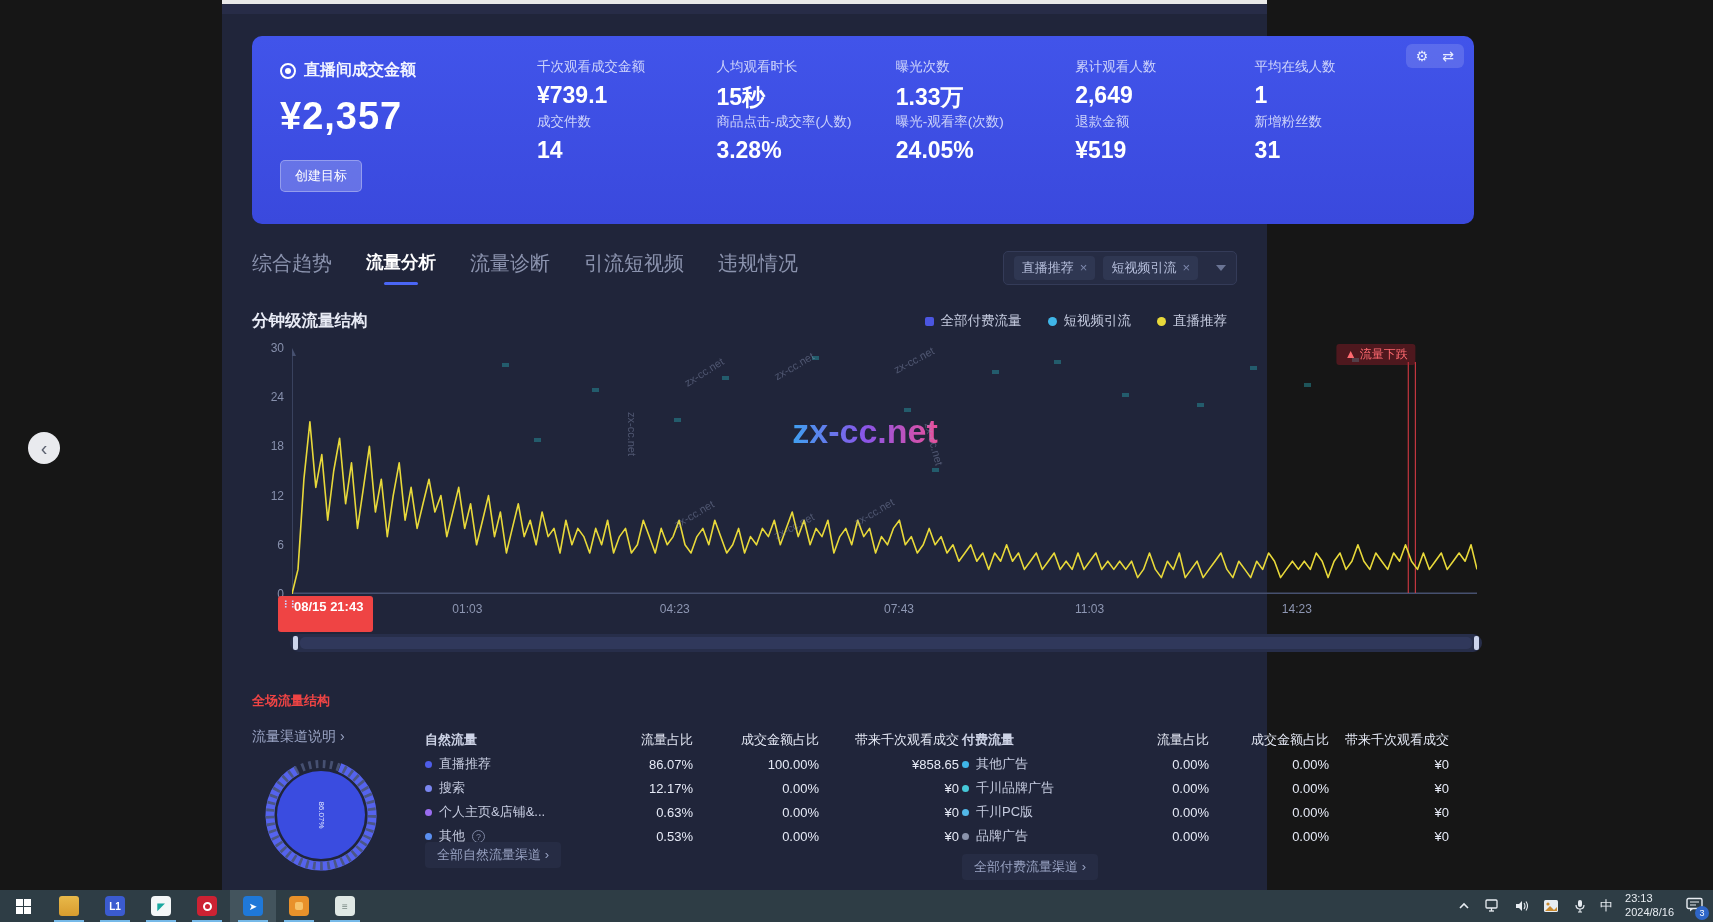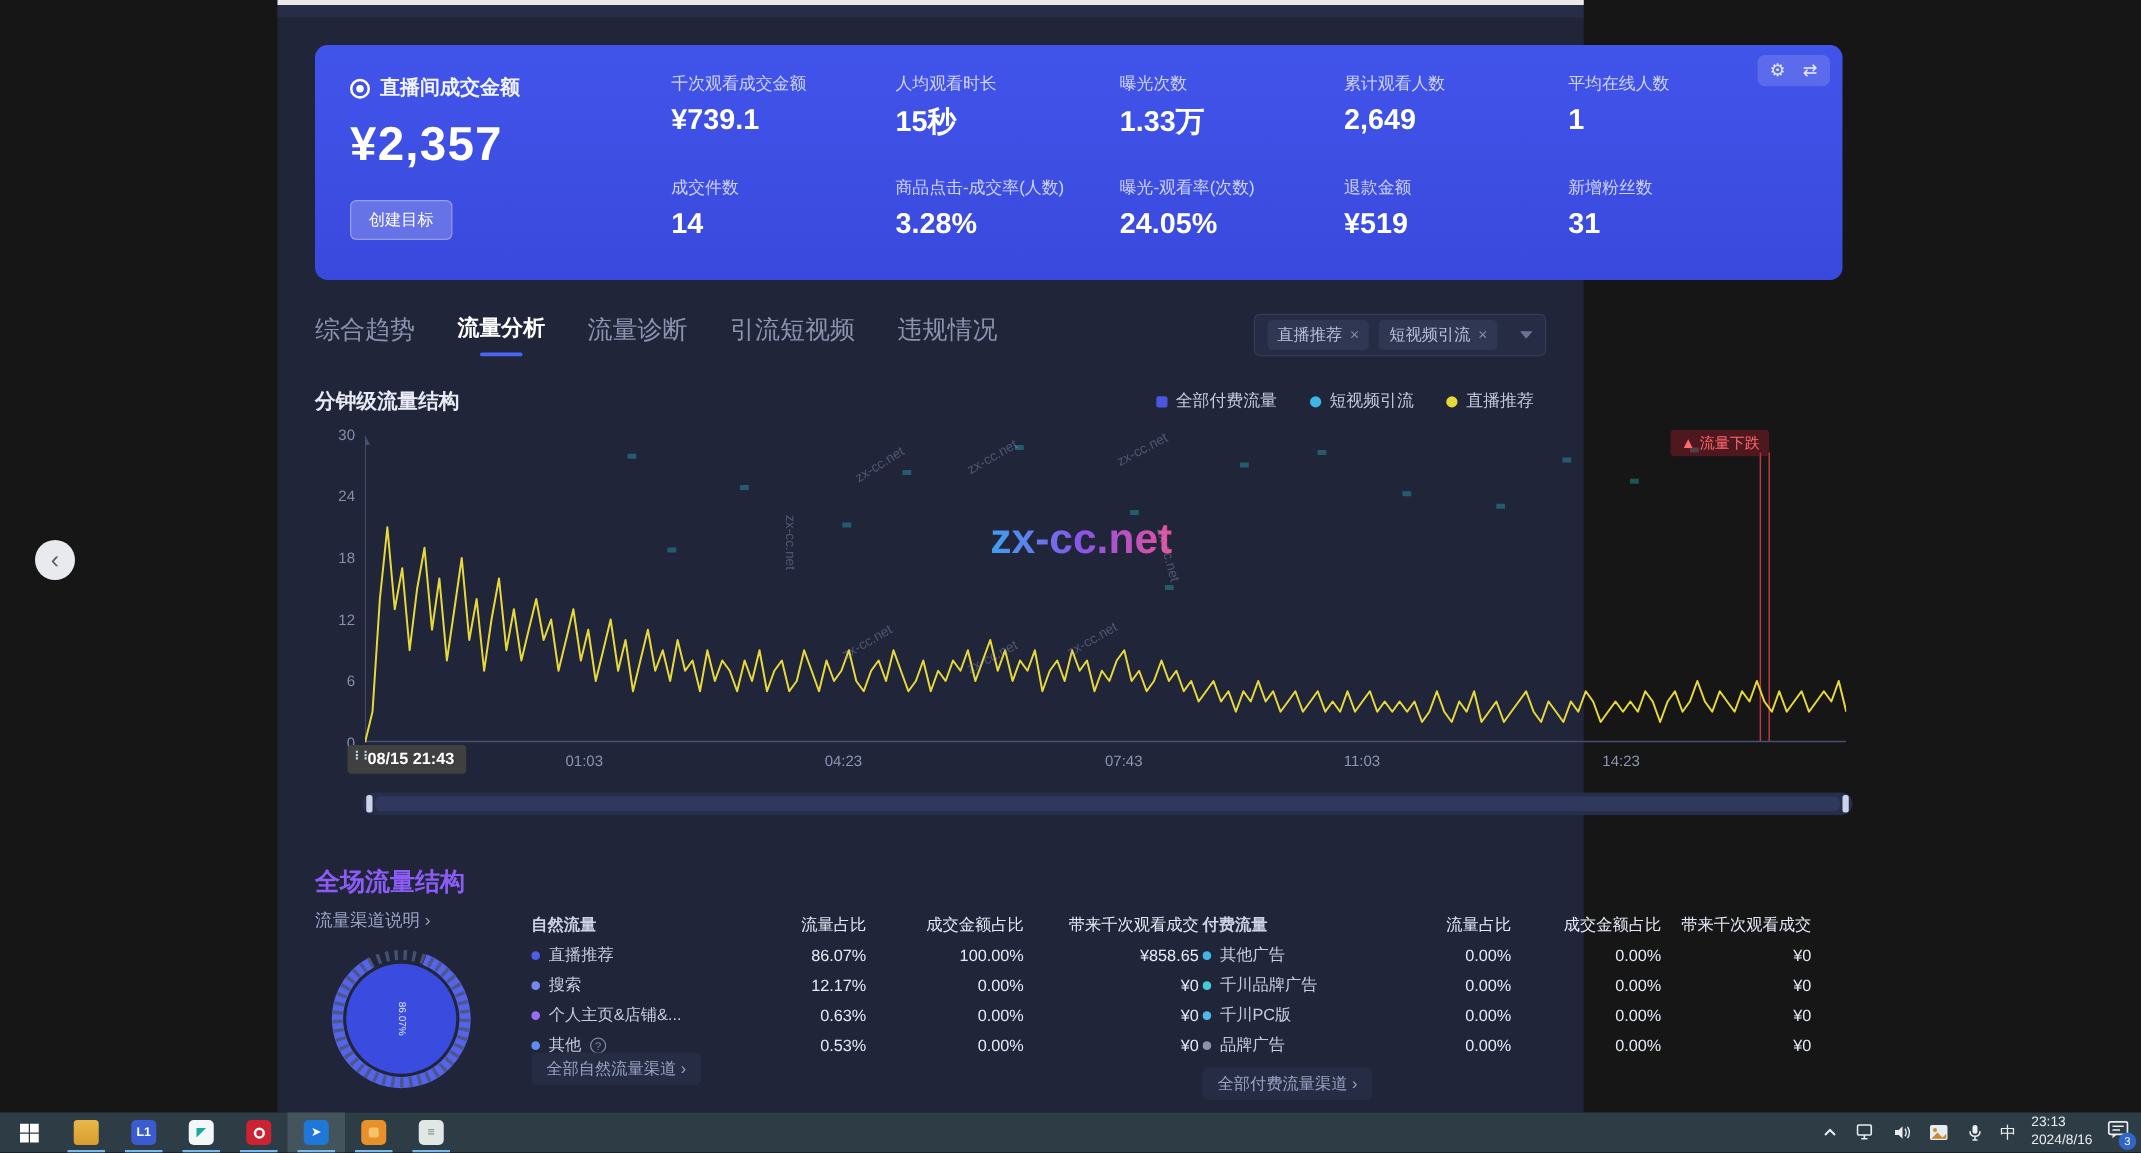--- a/index.html
+++ b/index.html
@@ -14,21 +14,21 @@
   .metrics-card { position:absolute; left:30px; top:36px; width:1222px; height:188px;
     background:linear-gradient(180deg,#4154ea 0%,#3a49dd 100%); border-radius:10px; padding:24px 28px; color:#fff; }
   .mc-left { position:absolute; left:28px; top:24px; width:250px; }
   .mc-title { display:flex; align-items:center; gap:8px; font-size:16px; font-weight:bold; color:#f2f4ff; }
   .target-ico { width:16px; height:16px; border:2px solid #fff; border-radius:50%; display:inline-block; position:relative; }
   .target-ico::after{ content:""; position:absolute; left:3px; top:3px; width:6px; height:6px; background:#fff; border-radius:50%; }
   .mc-value { font-size:38px; font-weight:bold; letter-spacing:1px; margin-top:14px; }
   .mc-btn { margin-top:22px; display:inline-block; background:rgba(255,255,255,0.22); border:1px solid rgba(255,255,255,0.30);
     color:#fff; font-size:13px; padding:6px 14px; border-radius:5px; cursor:pointer; }
   .mc-grid { position:absolute; left:285px; top:22px; right:40px; display:grid;
-    grid-template-columns:repeat(5,1fr); row-gap:28px; }
+    grid-template-columns:repeat(5,1fr); }
   .metric .m-label { font-size:13.5px; color:rgba(235,239,255,0.82); }
   .metric .m-value { font-size:23px; font-weight:bold; margin-top:6px; }
   .mc-tools { position:absolute; right:10px; top:8px; background:rgba(255,255,255,0.14); border-radius:6px;
     padding:4px 10px; display:flex; gap:14px; font-size:14px; color:#e8ecff; }
   .mc-tools span{ cursor:pointer; }
 
   
   .tabs-row { position:absolute; left:30px; top:250px; right:30px; display:flex; align-items:center; }
   .tabs { display:flex; gap:34px; }
   .tab { font-size:20px; color:#8b93ae; cursor:pointer; padding-bottom:8px; position:relative; white-space:nowrap; }
@@ -46,39 +46,39 @@
   .lg-marker { width:9px; height:9px; display:inline-block; }
   .lg-marker.square { border-radius:2px; }
   .lg-marker.dot { border-radius:50%; }
 
   .chart-wrap { position:absolute; left:30px; top:348px; width:1226px; height:252px; }
   .y-ticks { position:absolute; left:0; top:0; width:36px; height:246px; }
   .y-tick { position:absolute; right:4px; font-size:12px; color:#8790ac; transform:translateY(-50%); }
   #chart-svg { position:absolute; left:40px; top:0; width:1185px; height:246px; }
   .x-axis-row { position:absolute; left:40px; top:250px; width:1185px; height:24px; }
   .x-tick { position:absolute; transform:translateX(-50%); font-size:12px; color:#8d96b2; top:4px; }
-  .x-start-label { position:absolute; left:-14px; top:-2px; background:#404040; color:#fff; font-weight:bold;
-    font-size:13px; padding:3px 10px 5px 16px; border-radius:3px; white-space:nowrap; cursor:grab; }
+  .x-start-label { position:absolute; left:-14px; top:-2px; background:#ef4444; color:#fff; font-weight:bold;
+    font-size:13px; padding:3px 10px 18px 16px; border-radius:3px; white-space:nowrap; cursor:grab; }
   .x-start-label::before { content:"⋮⋮"; position:absolute; left:3px; top:3px; font-size:9px; letter-spacing:-2px; color:#cdd6ff; }
   .annotation-badge { position:absolute; font-size:12px; color:#ff6a70; background:rgba(170,30,45,0.38);
     padding:2px 8px; border-radius:3px; white-space:nowrap; transform:translateX(-50%); }
   .watermark-center { position:absolute; left:50%; top:62px; transform:translateX(-50%); text-align:center; pointer-events:none; }
   .wm1 { font-size:36px; font-weight:bold; background:linear-gradient(90deg,#4f8fe8,#8a55e8,#e85a9d);
     -webkit-background-clip:text; background-clip:text; color:transparent; }
   .wm2 { font-size:34px; font-weight:bold; background:linear-gradient(90deg,#3fa0f0,#8a55e8,#e8509a);
     -webkit-background-clip:text; background-clip:text; color:transparent; margin-top:2px; }
   .wm-small { position:absolute; font-size:11px; color:rgba(150,160,195,0.40); pointer-events:none; white-space:nowrap; }
 
   .datazoom { position:absolute; left:68px; top:634px; width:1192px; height:18px; background:#272e4a; border-radius:9px; }
   .dz-band { position:absolute; left:10px; right:10px; top:3px; bottom:3px; background:#39426a; opacity:.55; border-radius:5px; }
   .dz-handle { position:absolute; top:2px; width:5px; height:14px; background:#ccd4ec; border-radius:2px; cursor:ew-resize; }
   .dz-handle.left { left:3px; } .dz-handle.right { right:3px; }
 
   
-  .traffic-title { position:absolute; left:30px; top:692px; font-size:20px; font-weight:bold; color:#8b5cf6; }
+  .traffic-title { position:absolute; left:30px; top:692px; font-size:13px; font-weight:bold; color:#ef4444; }
   .channel-note { position:absolute; left:30px; top:728px; font-size:14px; color:#9aa4c4; cursor:pointer; }
   #donut-svg { position:absolute; left:40px; top:756px; }
   .t-table { position:absolute; display:grid; grid-auto-rows:24px; align-items:center; font-size:13px; }
   .t-table.natural { left:203px; top:728px; grid-template-columns:168px 100px 126px 140px; }
   .t-table.paid    { left:740px; top:728px; grid-template-columns:152px  95px 120px 120px; }
   .th { color:#7d86a3; } .th.first { color:#cdd3e6; font-weight:bold; }
   .num { text-align:right; color:#e6eaf6; }
   .row-label { display:flex; align-items:center; gap:7px; color:#c6cce0; white-space:nowrap; overflow:hidden; }
   .row-dot { width:7px; height:7px; border-radius:50%; flex:0 0 auto; }
   .info-ico { display:inline-block; width:13px; height:13px; border:1px solid #7d86a3; border-radius:50%;

